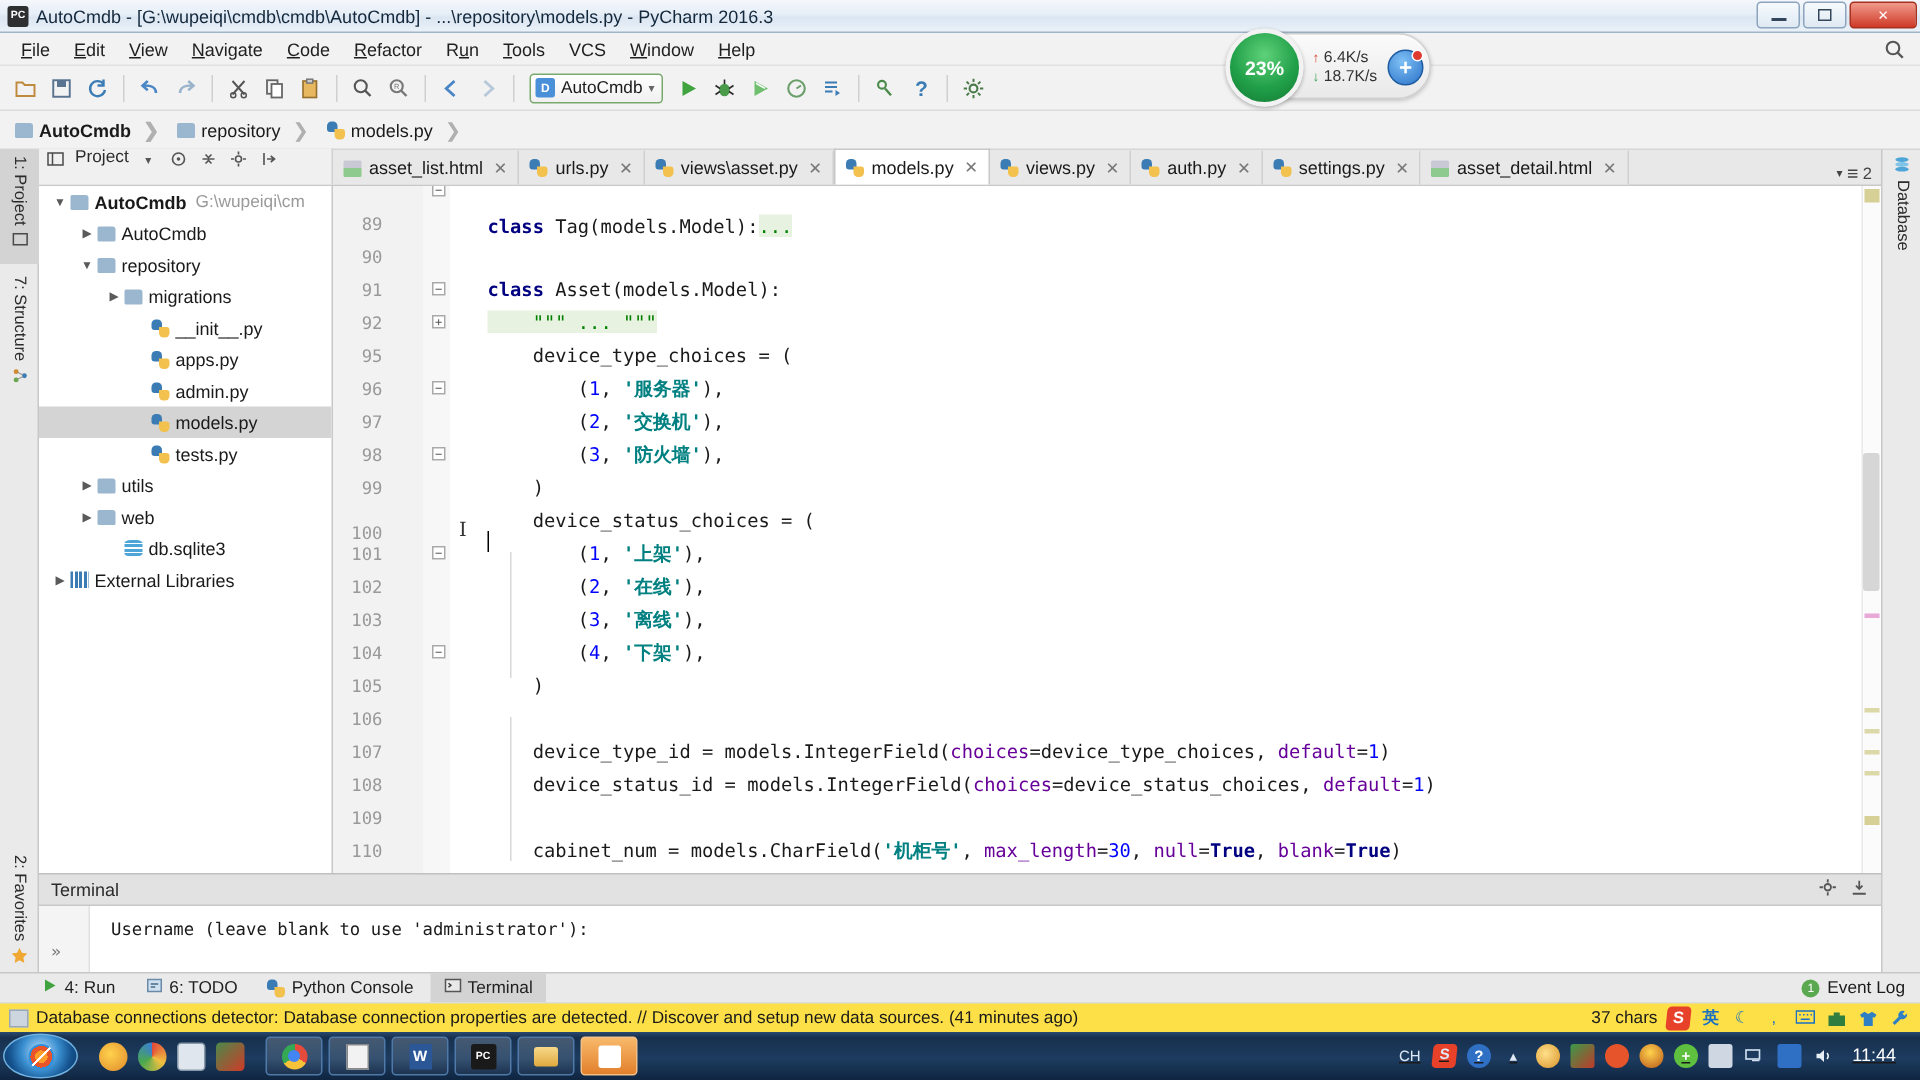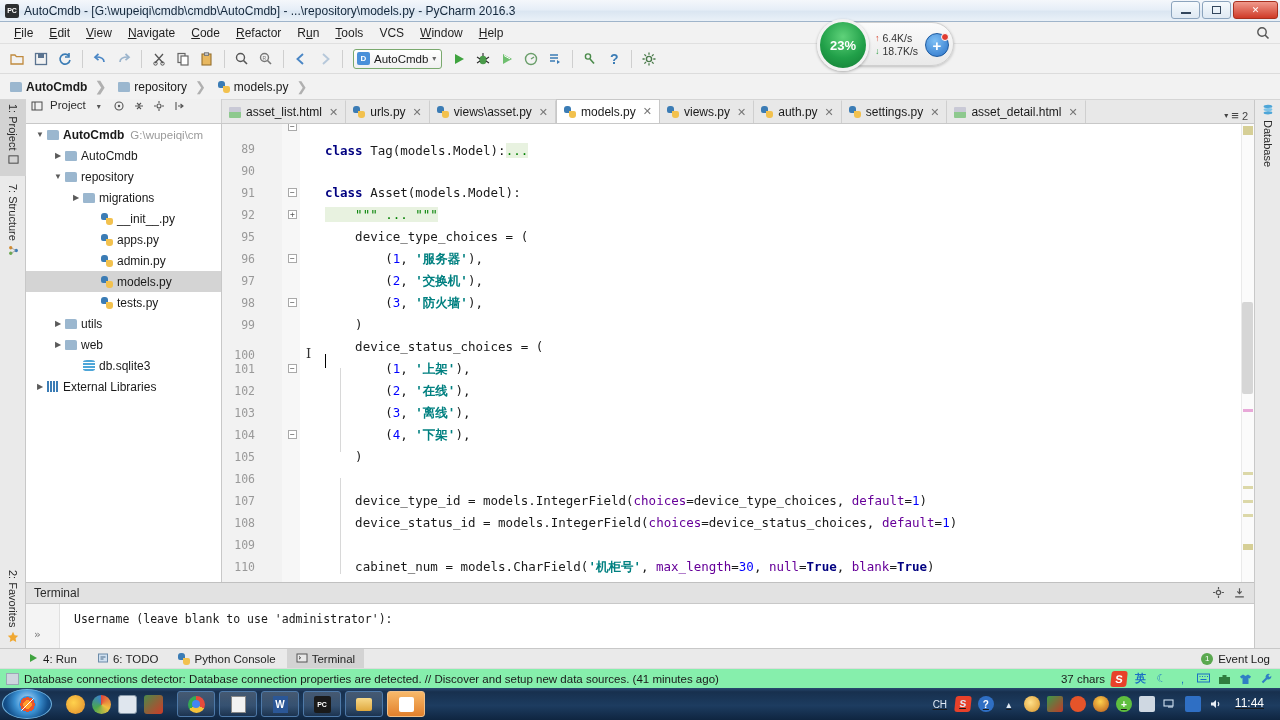--- a/index.html
+++ b/index.html
@@ -211,21 +211,21 @@
     font-size:11.5px; color:#1f1f1f; }
   .twitem.sel { background:#d3d3d3; }
   .twright { margin-left:auto; display:flex; align-items:center; gap:5px; padding-right:10px;
      font-size:11.5px;}
   .evbadge { width:12px; height:12px; border-radius:50%; background:#5aa84f; color:#fff;
      font-size:8px; line-height:12px; text-align:center; }
 
   
   .statusbar {
     position:absolute; left:0; top:668px; width:1280px; height:20px;
-    background:#86efac; border-top:1px solid #dcdcdc;
+    background:#fde047; border-top:1px solid #dcdcdc;
     display:flex; align-items:center; padding-left:6px; font-size:11.5px; color:#1a1a1a;
   }
   .sb-ico { width:13px; height:12px; background:#cdd6de; border:1px solid #9aa8b5; margin-right:5px;}
   .sb-right { margin-left:auto; display:flex; align-items:center; gap:6px; padding-right:6px; }
   .tray-g { width:15px; height:15px; display:flex; align-items:center; justify-content:center;
      font-size:11px; }
 
   
   .taskbar {
     position:absolute; left:0; top:688px; width:1280px; height:32px;

